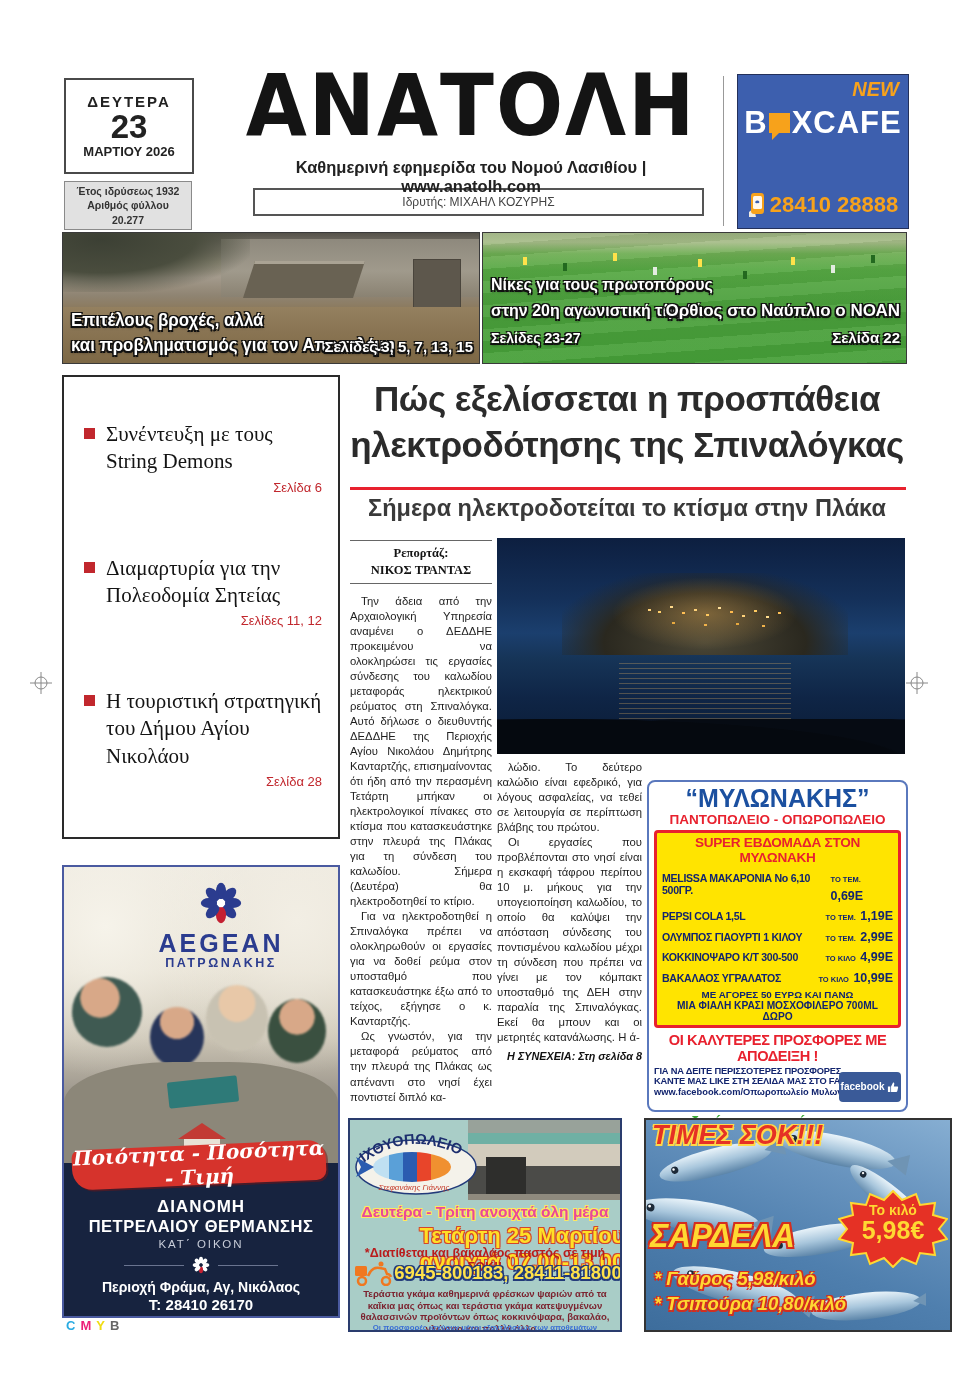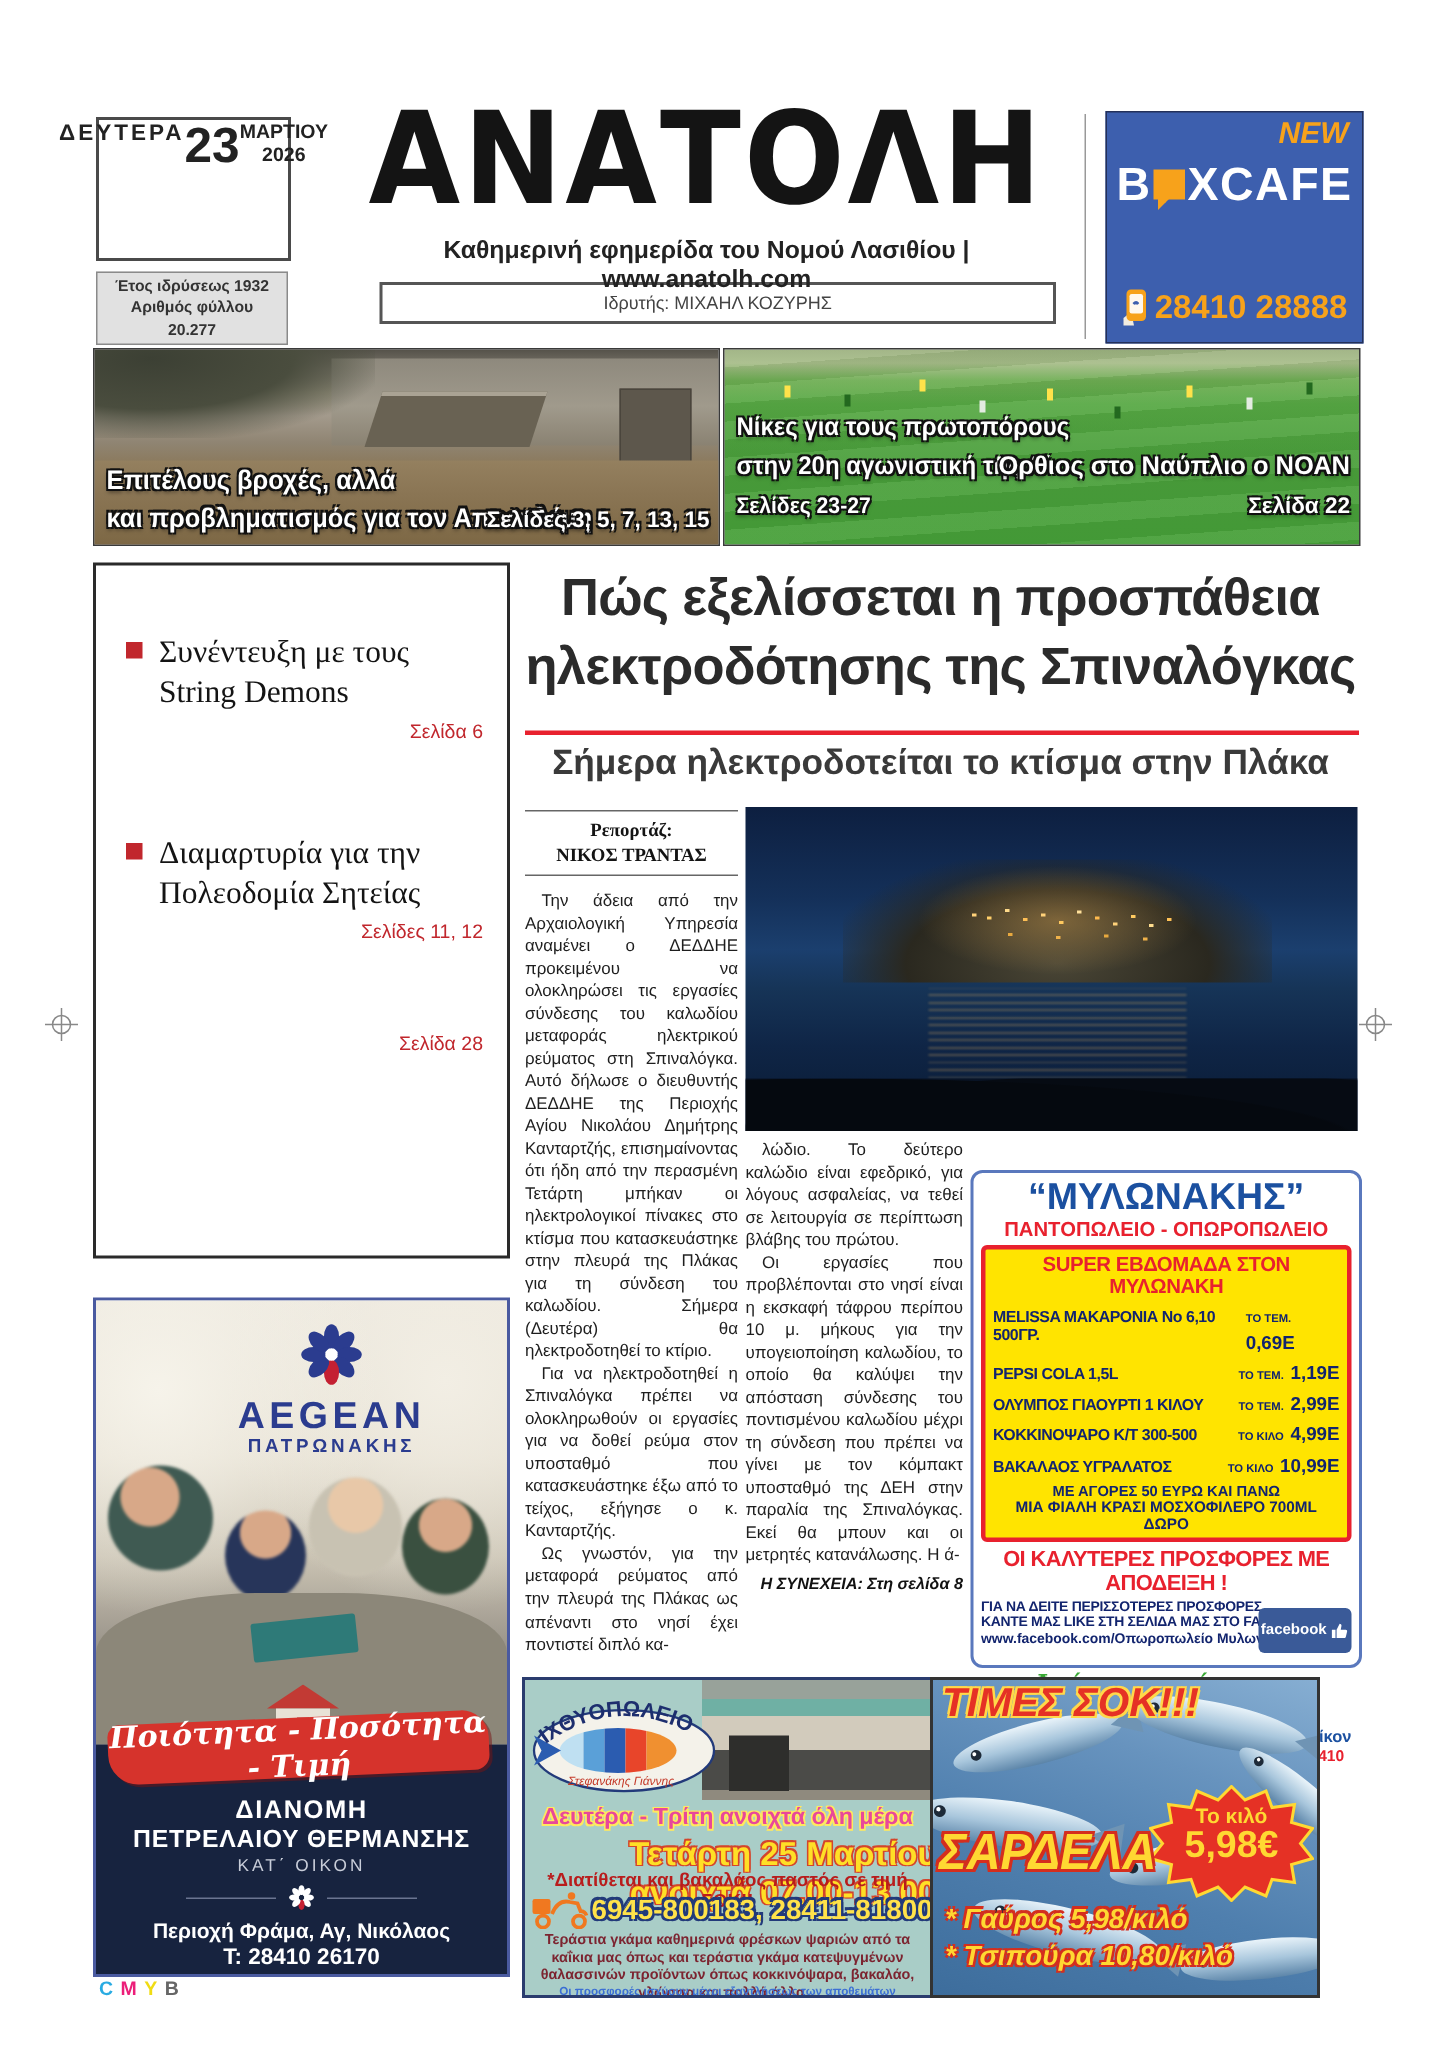--- a/index.html
+++ b/index.html
@@ -2,21 +2,21 @@
 <html><head>
 <meta charset="utf-8">
 <style>
   html,body{margin:0;padding:0;background:#fff;}
   .page{position:relative;width:960px;height:1373px;background:#fff;overflow:hidden;
         font-family:"Liberation Sans",sans-serif;color:#222;}
   .abs{position:absolute;}
 
   
   .datebox{left:64px;top:78px;width:126px;height:92px;border:2px solid #4a4a4a;
-           display:flex;flex-direction:row;justify-content:center;text-align:center;}
+           display:flex;flex-direction:column;justify-content:center;text-align:center;}
   .datebox .day{font-size:15px;font-weight:bold;letter-spacing:2px;}
   .datebox .num{font-size:33px;font-weight:bold;line-height:1.05;}
   .datebox .my{font-size:13px;font-weight:bold;}
   .foundedbox{left:64px;top:181px;width:126px;height:47px;background:#e1e1e1;border:1px solid #8a8a8a;
               display:flex;flex-direction:column;justify-content:center;text-align:center;
               font-size:10.5px;font-weight:bold;color:#333;line-height:1.35;}
   .logo{left:230px;top:64px;width:482px;text-align:center;font-family:"DejaVu Sans",sans-serif;
         font-weight:900;font-size:79px;line-height:1;color:#141414;letter-spacing:2px;
         transform:scaleY(1.08);transform-origin:top center;}
   .tagline{left:230px;top:158px;width:482px;text-align:center;font-size:16.5px;font-weight:bold;color:#222;}
@@ -159,21 +159,21 @@
      text-shadow:-1px -1px 0 #d4452c,1px -1px 0 #d4452c,-1px 1px 0 #d4452c,1px 1px 0 #d4452c;padding-left:37px;}
   .fs-line3{position:absolute;left:0;top:126px;width:100%;text-align:center;color:#b91c1c;font-weight:900;font-size:12.5px;}
   .fs-phones{position:absolute;left:44px;top:142px;width:228px;text-align:center;color:#ffe24a;font-weight:900;font-size:18.5px;
      text-shadow:-1.5px -1.5px 0 #223a7a,1.5px -1.5px 0 #223a7a,-1.5px 1.5px 0 #223a7a,1.5px 1.5px 0 #223a7a;}
   .fs-scooter{position:absolute;left:4px;top:138px;}
   .fs-para{position:absolute;left:0;top:168px;width:100%;padding:0 5px;box-sizing:border-box;text-align:center;
      color:#7c2430;font-weight:bold;font-size:9.6px;line-height:1.22;}
   .fs-foot{position:absolute;left:0;top:203px;width:100%;text-align:center;color:#3b6fd4;font-weight:bold;font-size:7.8px;}
 
   
-  .sardela{left:620px;top:1118px;width:260px;height:214px;border:2px solid #333;box-sizing:border-box;overflow:hidden;
+  .sardela{left:644px;top:1118px;width:308px;height:214px;border:2px solid #333;box-sizing:border-box;overflow:hidden;
      background:linear-gradient(200deg,#86aed2 0%,#6793be 30%,#4f7fae 60%,#3d6d9c 100%);}
   .sa-title{position:absolute;left:6px;top:0px;color:#e53125;font-weight:900;font-style:italic;font-size:27px;
      text-shadow:-1.5px -1.5px 0 #ffd84a,1.5px -1.5px 0 #ffd84a,-1.5px 1.5px 0 #ffd84a,1.5px 1.5px 0 #ffd84a;}
   .sa-product{position:absolute;left:4px;top:96px;color:#ffd832;font-weight:900;font-style:italic;font-size:34px;
      transform:scaleX(.92);transform-origin:left;
      text-shadow:-2px -2px 0 #d42e1e,2px -2px 0 #d42e1e,-2px 2px 0 #d42e1e,2px 2px 0 #d42e1e;}
   .sa-burst{position:absolute;right:2px;top:70px;width:110px;height:78px;}
   .sa-burst-text{position:absolute;right:2px;top:74px;width:110px;text-align:center;color:#ffd832;font-weight:900;}
   .sa-b1{font-size:14px;margin-top:8px;}
   .sa-b2{font-size:25px;line-height:1;}
@@ -256,20 +256,24 @@
       <div class="sb-page">Σελίδα 6</div>
     </div>
     <div class="sb-item" style="margin-top:60px;">
       <div class="sb-row">
         <span class="sb-bullet"></span>
         <span class="sb-title">Διαμαρτυρία για την Πολεοδομία Σητείας</span>
       </div>
       <div class="sb-page">Σελίδες 11, 12</div>
     </div>
     <div class="sb-item" style="margin-top:60px;">
+      <div class="sb-row">
+        <span class="sb-bullet"></span>
+        <span class="sb-title">Η τουριστική στρατηγική του Δήμου Αγίου Νικολάου</span>
+      </div>
       <div class="sb-page">Σελίδα 28</div>
     </div>
   </div>
 
   <div class="abs headline">
     <div>Πώς εξελίσσεται η προσπάθεια</div>
     <div>ηλεκτροδότησης της Σπιναλόγκας</div>
   </div>
   <div class="abs redrule"></div>
   <div class="abs byline">

